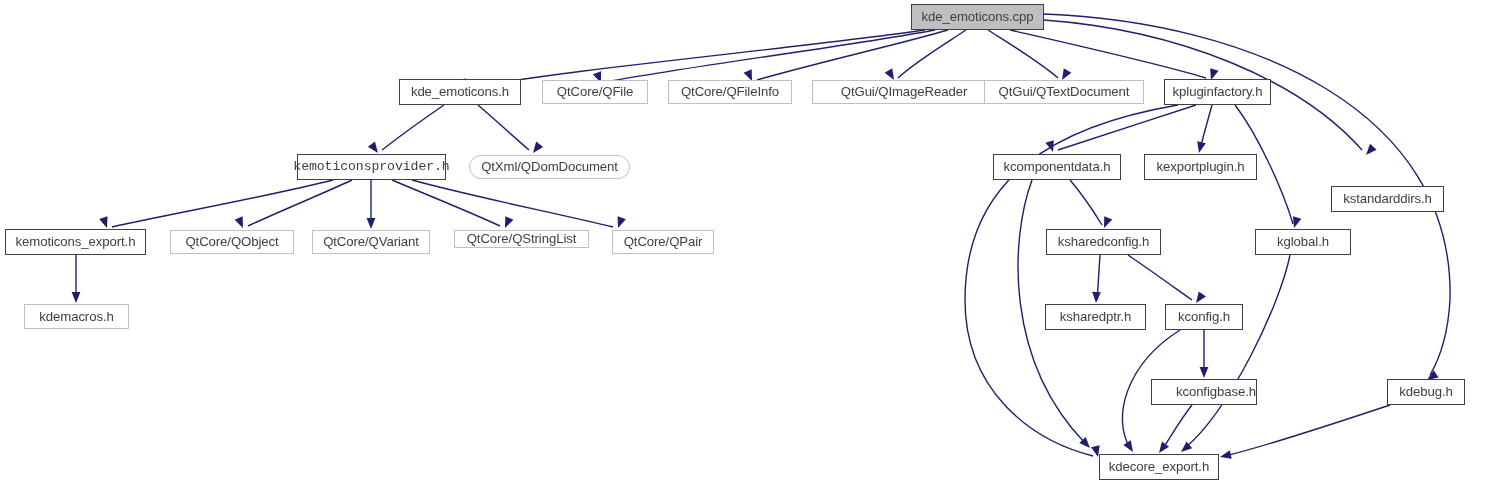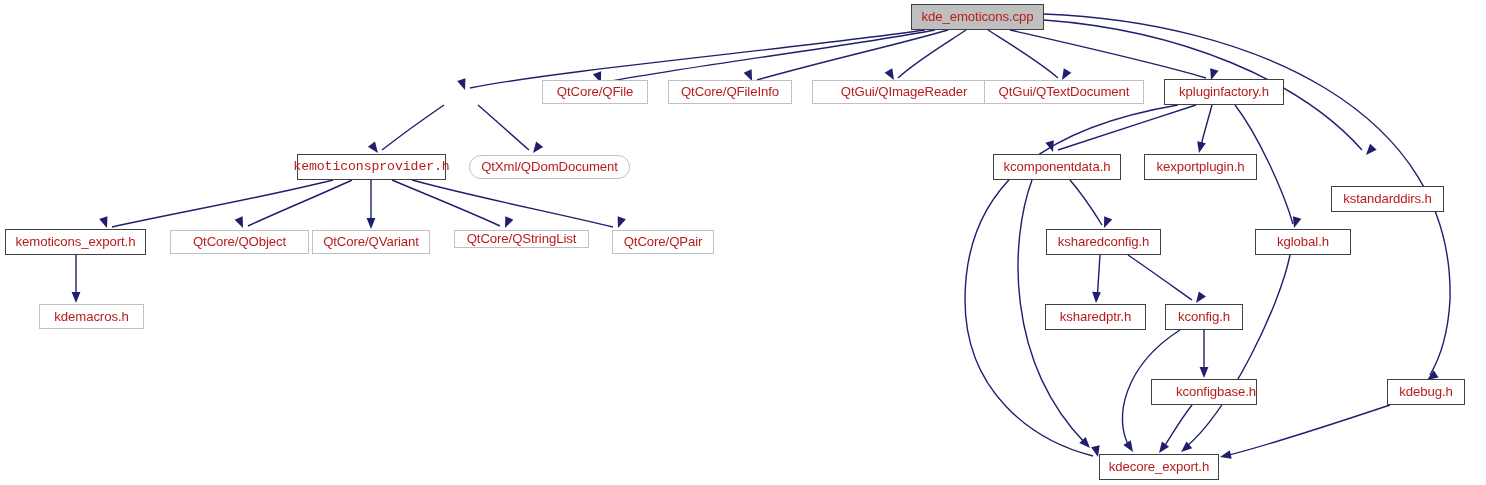--- a/index.html
+++ b/index.html
@@ -33,21 +33,21 @@
   }
   .gnode {
     position: absolute;
     box-sizing: border-box;
     display: flex;
     align-items: center;
     justify-content: center;
     white-space: nowrap;
     font-size: 13.2px;
     line-height: 1;
-    color: #b91c1c;
+    color: #404040;
     background: #ffffff;
     border: 1px solid #c0c0c0;
     letter-spacing: -0.1px;
   }
   .gnode.strong {
     border: 1.6px solid #404040;
   }
   .gnode.root {
     background: #bfbfbf;
     border: 1.6px solid #404040;
@@ -116,72 +116,75 @@
       <path d="M 1192,405 C 1180,420 1170,438 1162,450" class="edge-path"></path>
       <polygon points="1159,453 1161.9161281130025,441.51713464206097 1169.0308964666149,446.695944473908" class="arrow-head"></polygon>
       <path d="M 1290,255 C 1280,305 1230,410 1185,448" class="edge-path"></path>
       <polygon points="1181,452 1186.5620532301843,441.5394281291797 1192.2418812155267,448.26100190746416" class="arrow-head"></polygon>
       <path d="M 1390,405 C 1330,425 1270,445 1225,456" class="edge-path"></path>
       <polygon points="1220,457 1229.7639872296013,450.289966216167 1231.6980830171824,458.8747943148805" class="arrow-head"></polygon>
     </svg>
 <div class="gnode root" style="left: 911px; top: 4px; width: 133px; height: 26px;">
       <span class="gnode-label">kde_emoticons.cpp</span>
     </div>
+    <div class="gnode strong" style="left: 399px; top: 79px; width: 122px; height: 26px;">
+      <span class="gnode-label">kde_emoticons.h</span>
+    </div>
     <div class="gnode" style="left: 542px; top: 80px; width: 106px; height: 24px;">
       <span class="gnode-label">QtCore/QFile</span>
     </div>
     <div class="gnode" style="left: 668px; top: 80px; width: 124px; height: 24px;">
       <span class="gnode-label">QtCore/QFileInfo</span>
     </div>
     <div class="gnode" style="left: 812px; top: 80px; width: 184px; height: 24px;">
       <span class="gnode-label">QtGui/QImageReader</span>
     </div>
     <div class="gnode" style="left: 984px; top: 80px; width: 160px; height: 24px;">
       <span class="gnode-label">QtGui/QTextDocument</span>
     </div>
-    <div class="gnode strong" style="left: 1164px; top: 79px; width: 120px; height: 26px;">
+    <div class="gnode strong" style="left: 1164px; top: 79px; width: 107px; height: 26px;">
       <span class="gnode-label">kpluginfactory.h</span>
     </div>
     <div class="gnode strong" style="left: 297px; top: 154px; width: 149px; height: 26px; font-family: Liberation Mono, monospace;">
       <span class="gnode-label">kemoticonsprovider.h</span>
     </div>
     <div class="gnode" style="left: 469px; top: 155px; width: 161px; height: 24px; border-radius: 12px;">
       <span class="gnode-label">QtXml/QDomDocument</span>
     </div>
     <div class="gnode strong" style="left: 993px; top: 154px; width: 128px; height: 26px;">
       <span class="gnode-label">kcomponentdata.h</span>
     </div>
     <div class="gnode strong" style="left: 1144px; top: 154px; width: 113px; height: 26px;">
       <span class="gnode-label">kexportplugin.h</span>
     </div>
     <div class="gnode strong" style="left: 1331px; top: 154px; width: 113px; height: 26px; margin-top: 32px;">
       <span class="gnode-label">kstandarddirs.h</span>
     </div>
     <div class="gnode strong" style="left: 5px; top: 229px; width: 141px; height: 26px;">
       <span class="gnode-label">kemoticons_export.h</span>
     </div>
-    <div class="gnode" style="left: 170px; top: 230px; width: 139px; height: 24px;">
+    <div class="gnode" style="left: 170px; top: 230px; width: 124px; height: 24px;">
       <span class="gnode-label">QtCore/QObject</span>
     </div>
     <div class="gnode" style="left: 312px; top: 230px; width: 118px; height: 24px;">
       <span class="gnode-label">QtCore/QVariant</span>
     </div>
     <div class="gnode" style="left: 454px; top: 230px; width: 135px; height: 18px; justify-content: center;">
       <span class="gnode-label">QtCore/QStringList</span>
     </div>
     <div class="gnode" style="left: 612px; top: 230px; width: 102px; height: 24px;">
       <span class="gnode-label">QtCore/QPair</span>
     </div>
     <div class="gnode strong" style="left: 1046px; top: 229px; width: 115px; height: 26px;">
       <span class="gnode-label">ksharedconfig.h</span>
     </div>
     <div class="gnode strong" style="left: 1255px; top: 229px; width: 96px; height: 26px;">
       <span class="gnode-label">kglobal.h</span>
     </div>
-    <div class="gnode" style="left: 24px; top: 304px; width: 105px; height: 25px; margin-left: 15px;">
+    <div class="gnode" style="left: 24px; top: 304px; width: 105px; height: 25px;">
       <span class="gnode-label">kdemacros.h</span>
     </div>
     <div class="gnode strong" style="left: 1045px; top: 304px; width: 101px; height: 26px;">
       <span class="gnode-label">ksharedptr.h</span>
     </div>
     <div class="gnode strong" style="left: 1165px; top: 304px; width: 78px; height: 26px;">
       <span class="gnode-label">kconfig.h</span>
     </div>
     <div class="gnode strong" style="left: 1151px; top: 379px; width: 106px; height: 26px; justify-content: flex-end;">
       <span class="gnode-label">kconfigbase.h</span>

